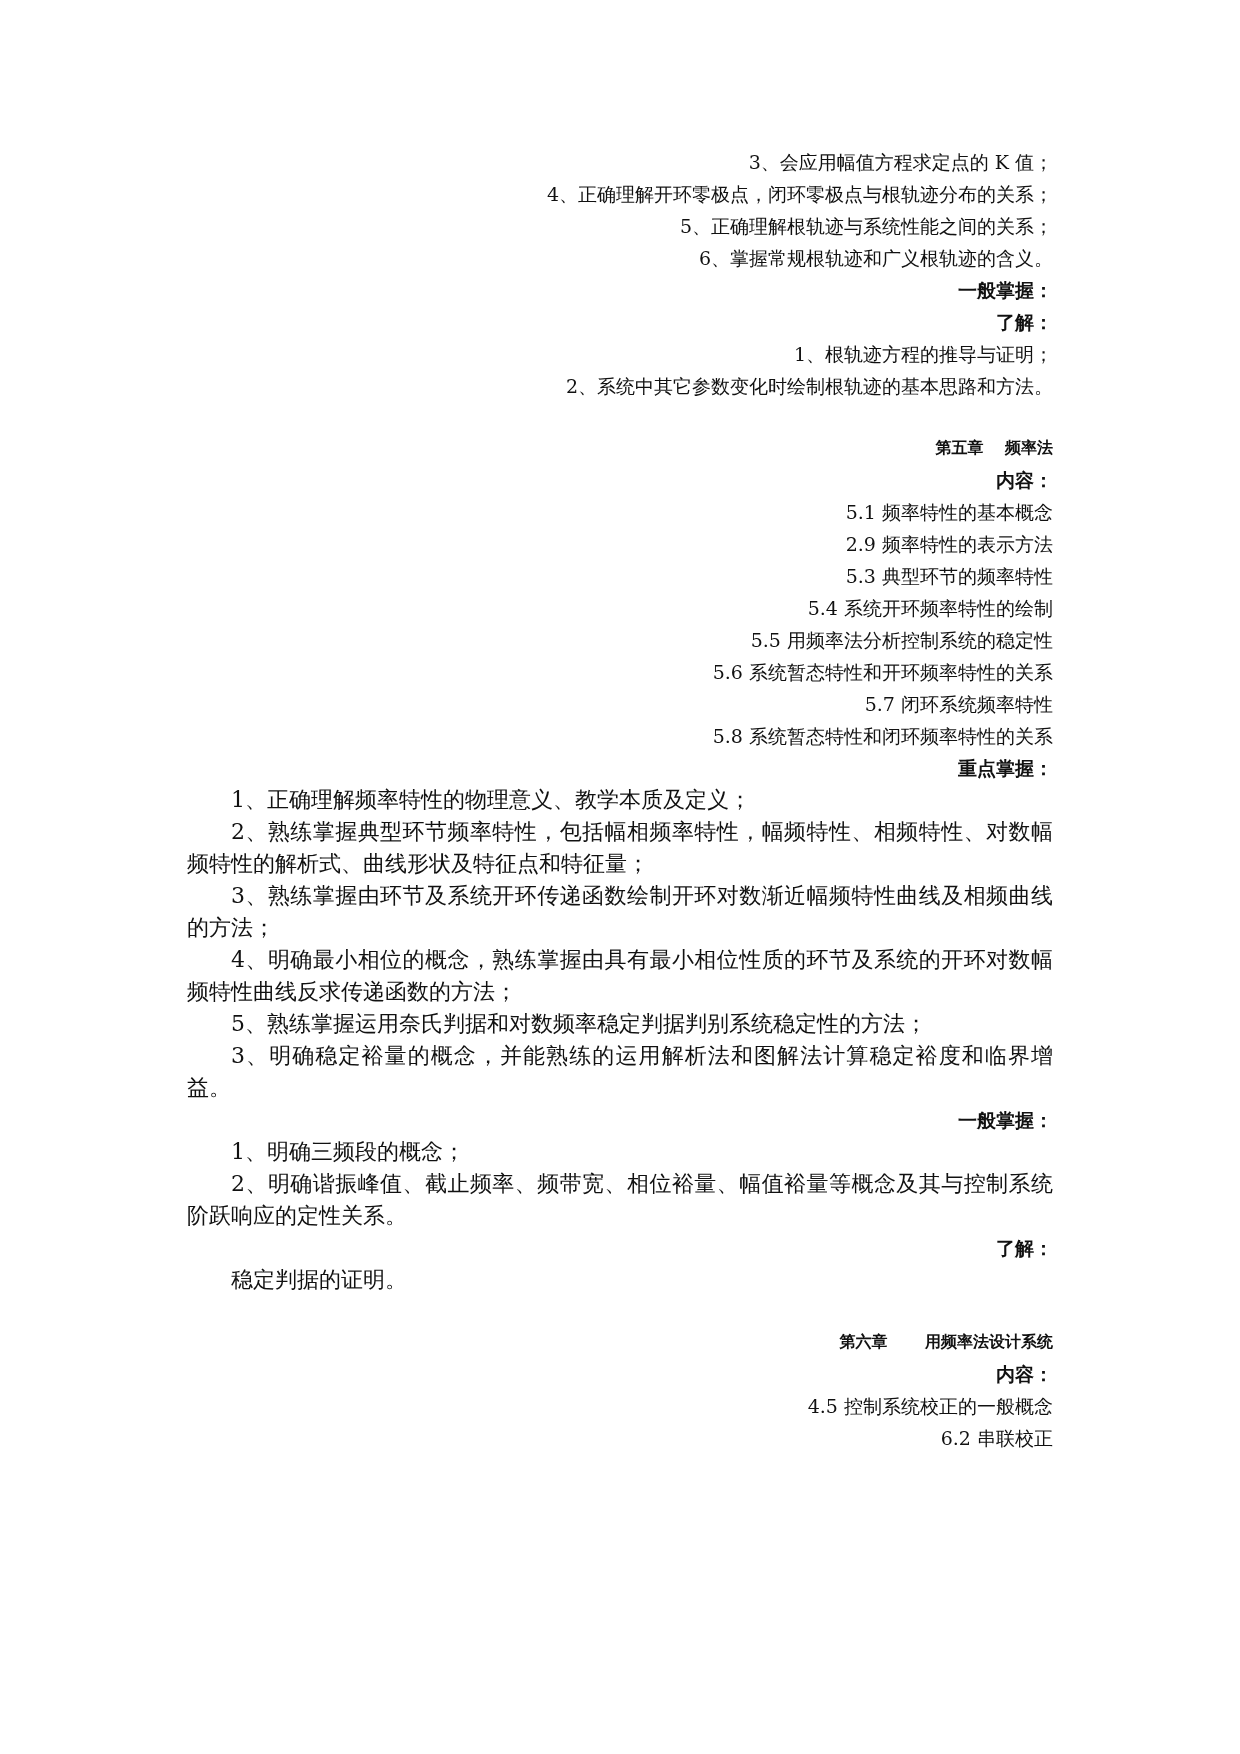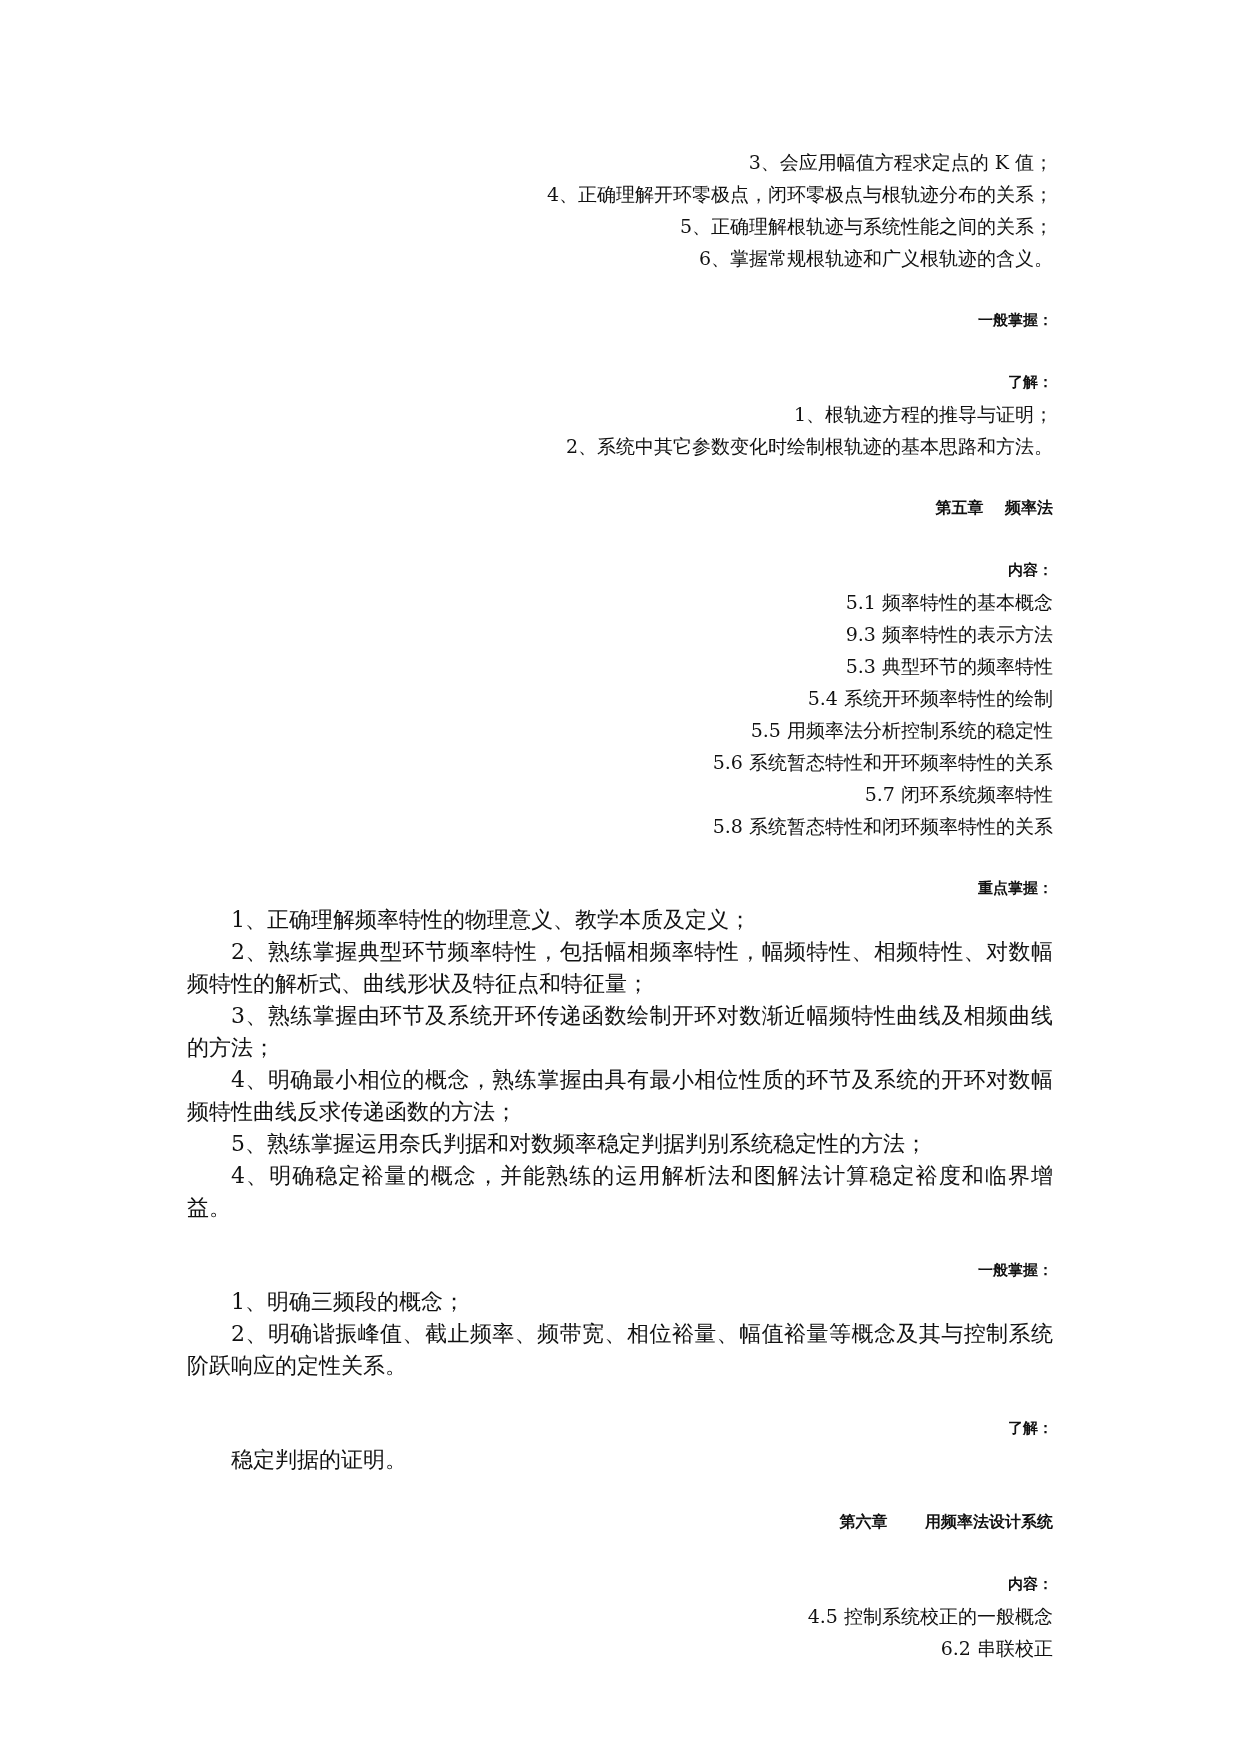--- a/index.html
+++ b/index.html
@@ -2,21 +2,21 @@
 <html><head>
 <meta charset="utf-8">
 <style>
   html, body { margin: 0; padding: 0; background: #ffffff; }
   body { width: 1240px; height: 1754px; position: relative; overflow: hidden;
          font-family: "DejaVu Serif", "Liberation Serif", serif; color: #111; }
   .page { position: absolute; left: 187px; top: 146px; width: 866px; }
   .line { font-size: 19px; line-height: 32px; height: 32px; white-space: nowrap; text-align: right; }
   .wrap { font-size: 22px; line-height: 32px; white-space: normal; text-indent: 2em; text-align: justify; }
   .indent { padding-left: 38px; }
-  .heading { font-weight: bold; font-family: "DejaVu Sans", "Liberation Sans", sans-serif; font-size: 15px; margin-top: 30px; }
+  .heading { font-weight: bold; font-family: "DejaVu Sans", "Liberation Sans", sans-serif; font-size: 19px; }
   .chapter-title { font-weight: bold; font-family: "DejaVu Sans", "Liberation Sans", sans-serif; font-size: 16px; }
   .gap { height: 30px; }
 </style>
 </head>
 <body>
 
 <div class="page">
 
   <div>
     <div class="line indent">3、会应用幅值方程求定点的 K 值；</div>
@@ -32,37 +32,37 @@
     <div class="line indent">1、根轨迹方程的推导与证明；</div>
     <div class="line indent">2、系统中其它参数变化时绘制根轨迹的基本思路和方法。</div>
   </div>
 
   <div class="gap"></div>
 
   <div class="line chapter-title">第五章　 频率法</div>
   <div class="line heading">内容：</div>
   <div>
     <div class="line">5.1  频率特性的基本概念</div>
-    <div class="line">9.3  频率特性的表示方法</div>
+    <div class="line">2.9  频率特性的表示方法</div>
     <div class="line">5.3  典型环节的频率特性</div>
     <div class="line">5.4  系统开环频率特性的绘制</div>
     <div class="line">5.5  用频率法分析控制系统的稳定性</div>
     <div class="line">5.6  系统暂态特性和开环频率特性的关系</div>
     <div class="line">5.7  闭环系统频率特性</div>
     <div class="line">5.8  系统暂态特性和闭环频率特性的关系</div>
   </div>
 
   <div class="line heading">重点掌握：</div>
   <div>
     <div class="wrap">1、正确理解频率特性的物理意义、教学本质及定义；</div>
     <div class="wrap">2、熟练掌握典型环节频率特性，包括幅相频率特性，幅频特性、相频特性、对数幅频特性的解析式、曲线形状及特征点和特征量；</div>
     <div class="wrap">3、熟练掌握由环节及系统开环传递函数绘制开环对数渐近幅频特性曲线及相频曲线的方法；</div>
     <div class="wrap">4、明确最小相位的概念，熟练掌握由具有最小相位性质的环节及系统的开环对数幅频特性曲线反求传递函数的方法；</div>
     <div class="wrap">5、熟练掌握运用奈氏判据和对数频率稳定判据判别系统稳定性的方法；</div>
-    <div class="wrap">4、明确稳定裕量的概念，并能熟练的运用解析法和图解法计算稳定裕度和临界增益。</div>
+    <div class="wrap">3、明确稳定裕量的概念，并能熟练的运用解析法和图解法计算稳定裕度和临界增益。</div>
   </div>
 
   <div class="line heading">一般掌握：</div>
   <div>
     <div class="wrap">1、明确三频段的概念；</div>
     <div class="wrap">2、明确谐振峰值、截止频率、频带宽、相位裕量、幅值裕量等概念及其与控制系统阶跃响应的定性关系。</div>
   </div>
 
   <div class="line heading">了解：</div>
   <div>

